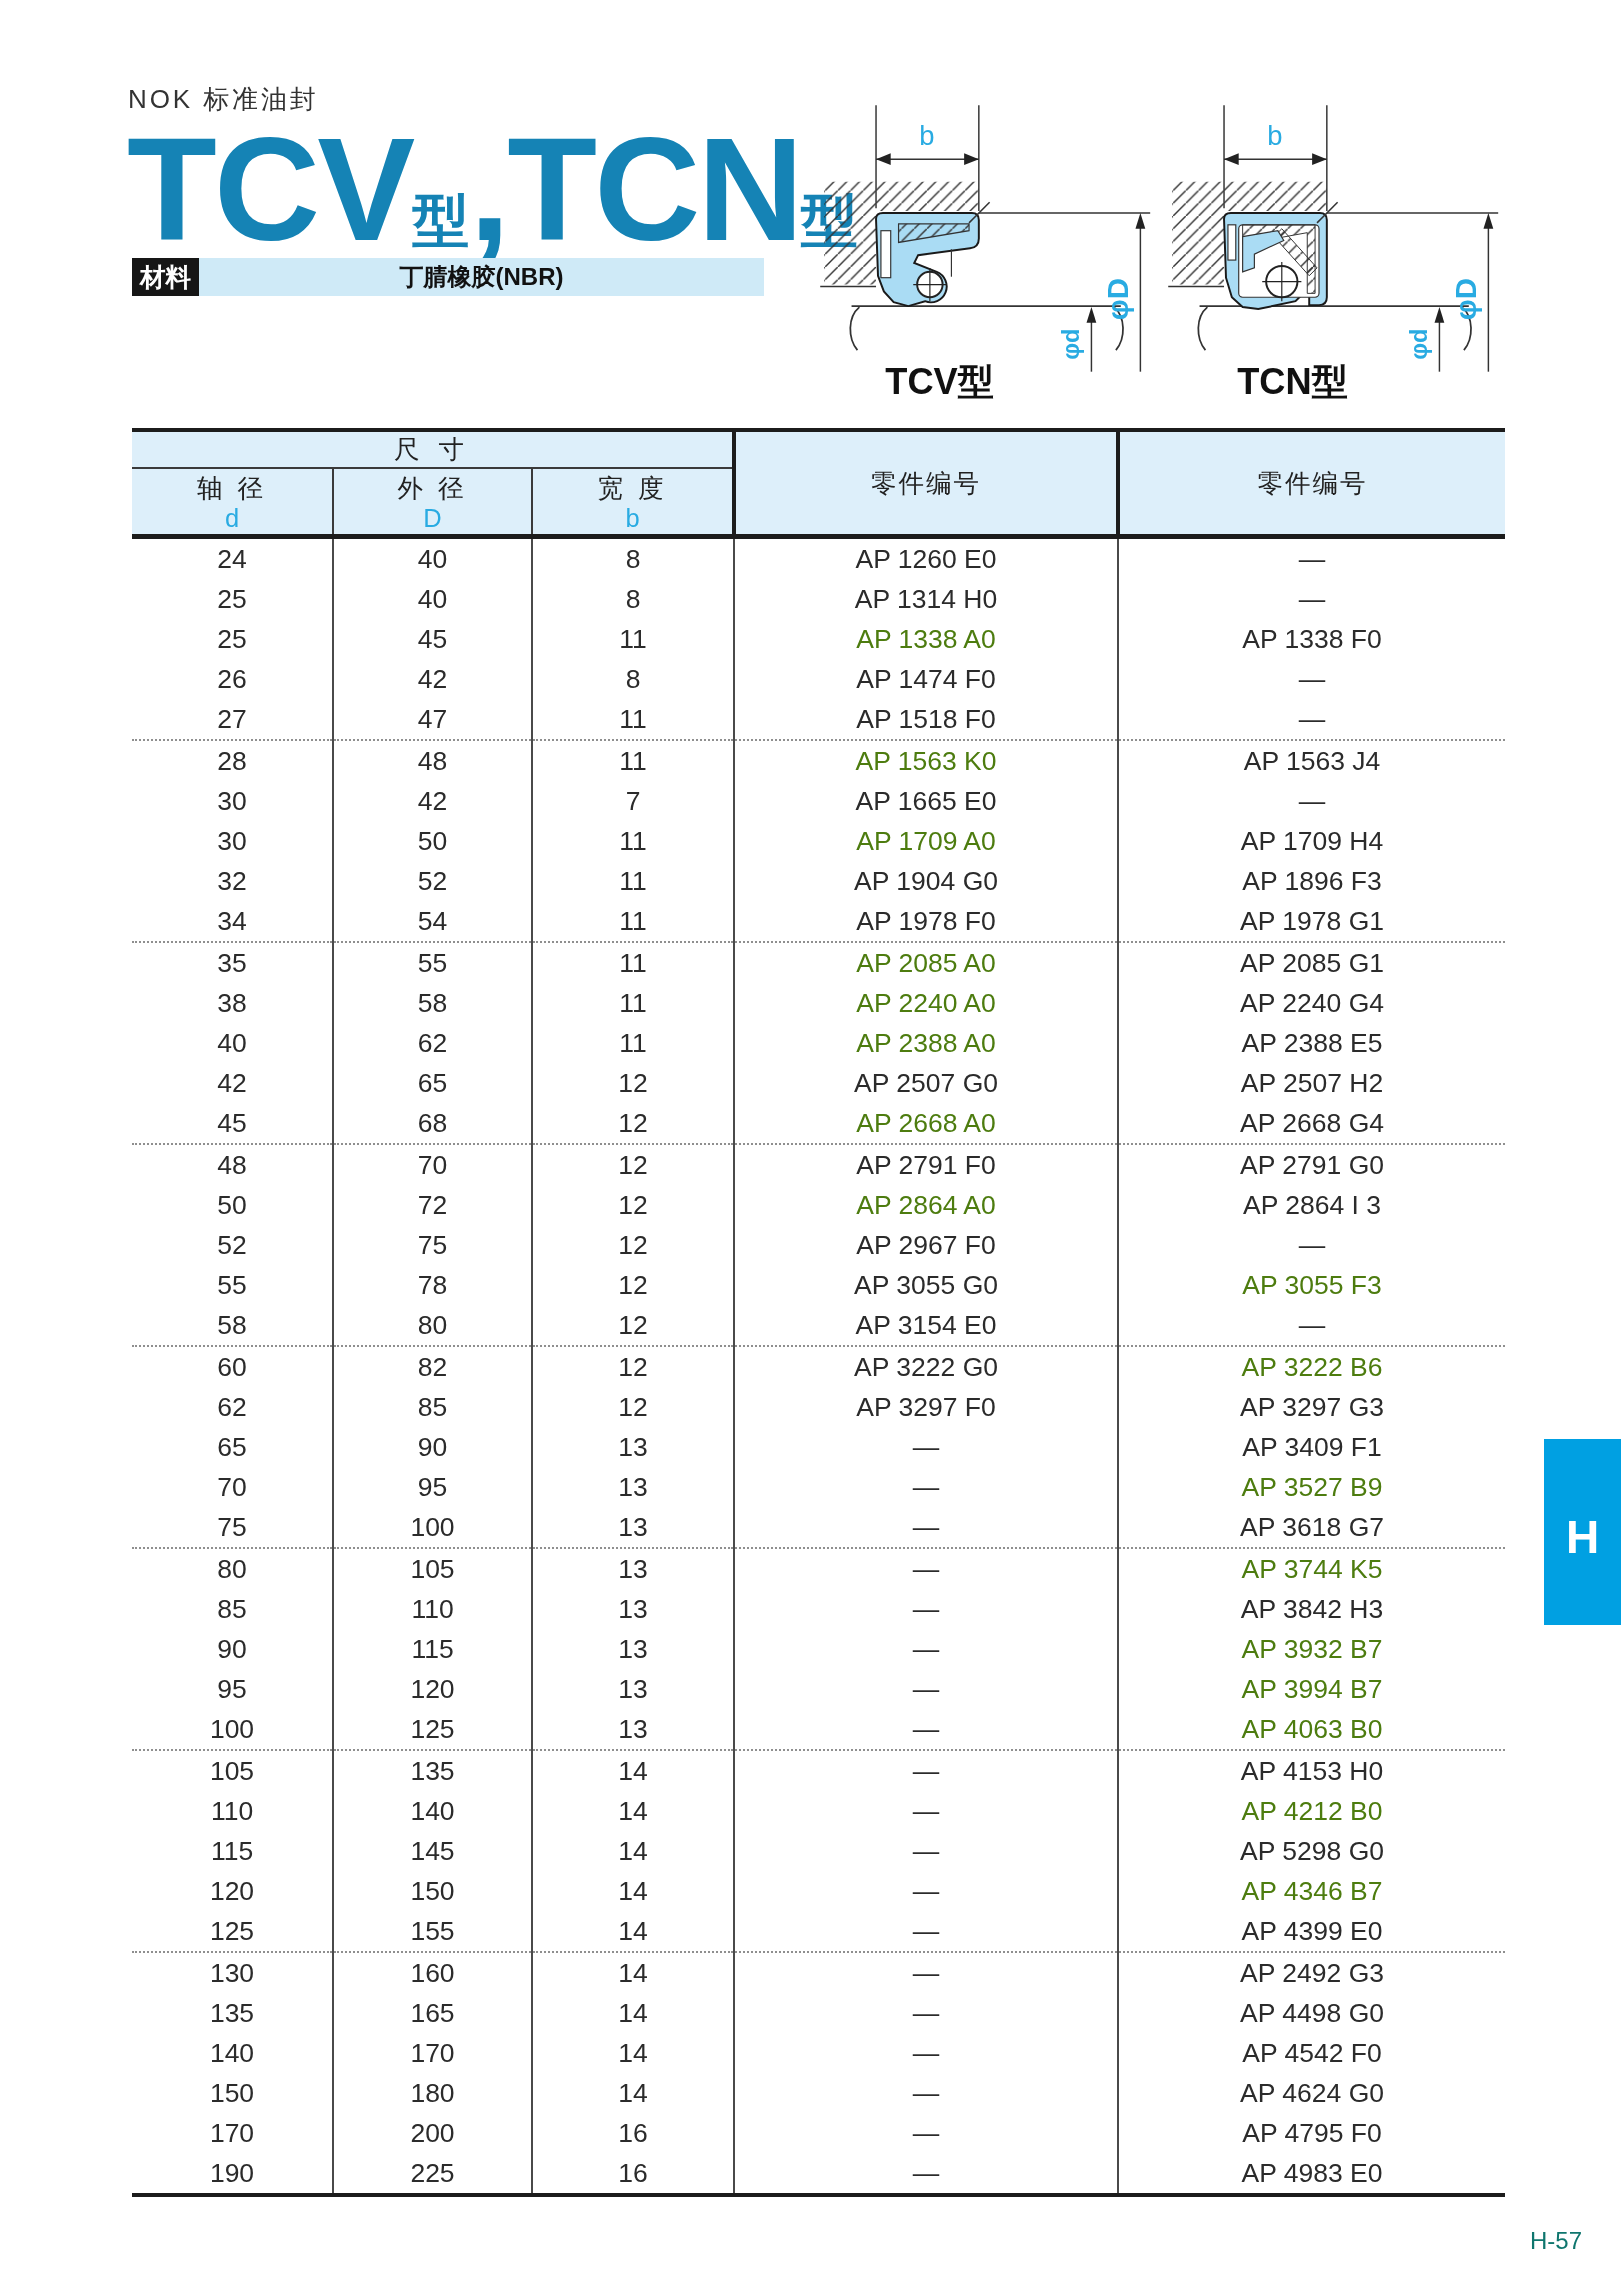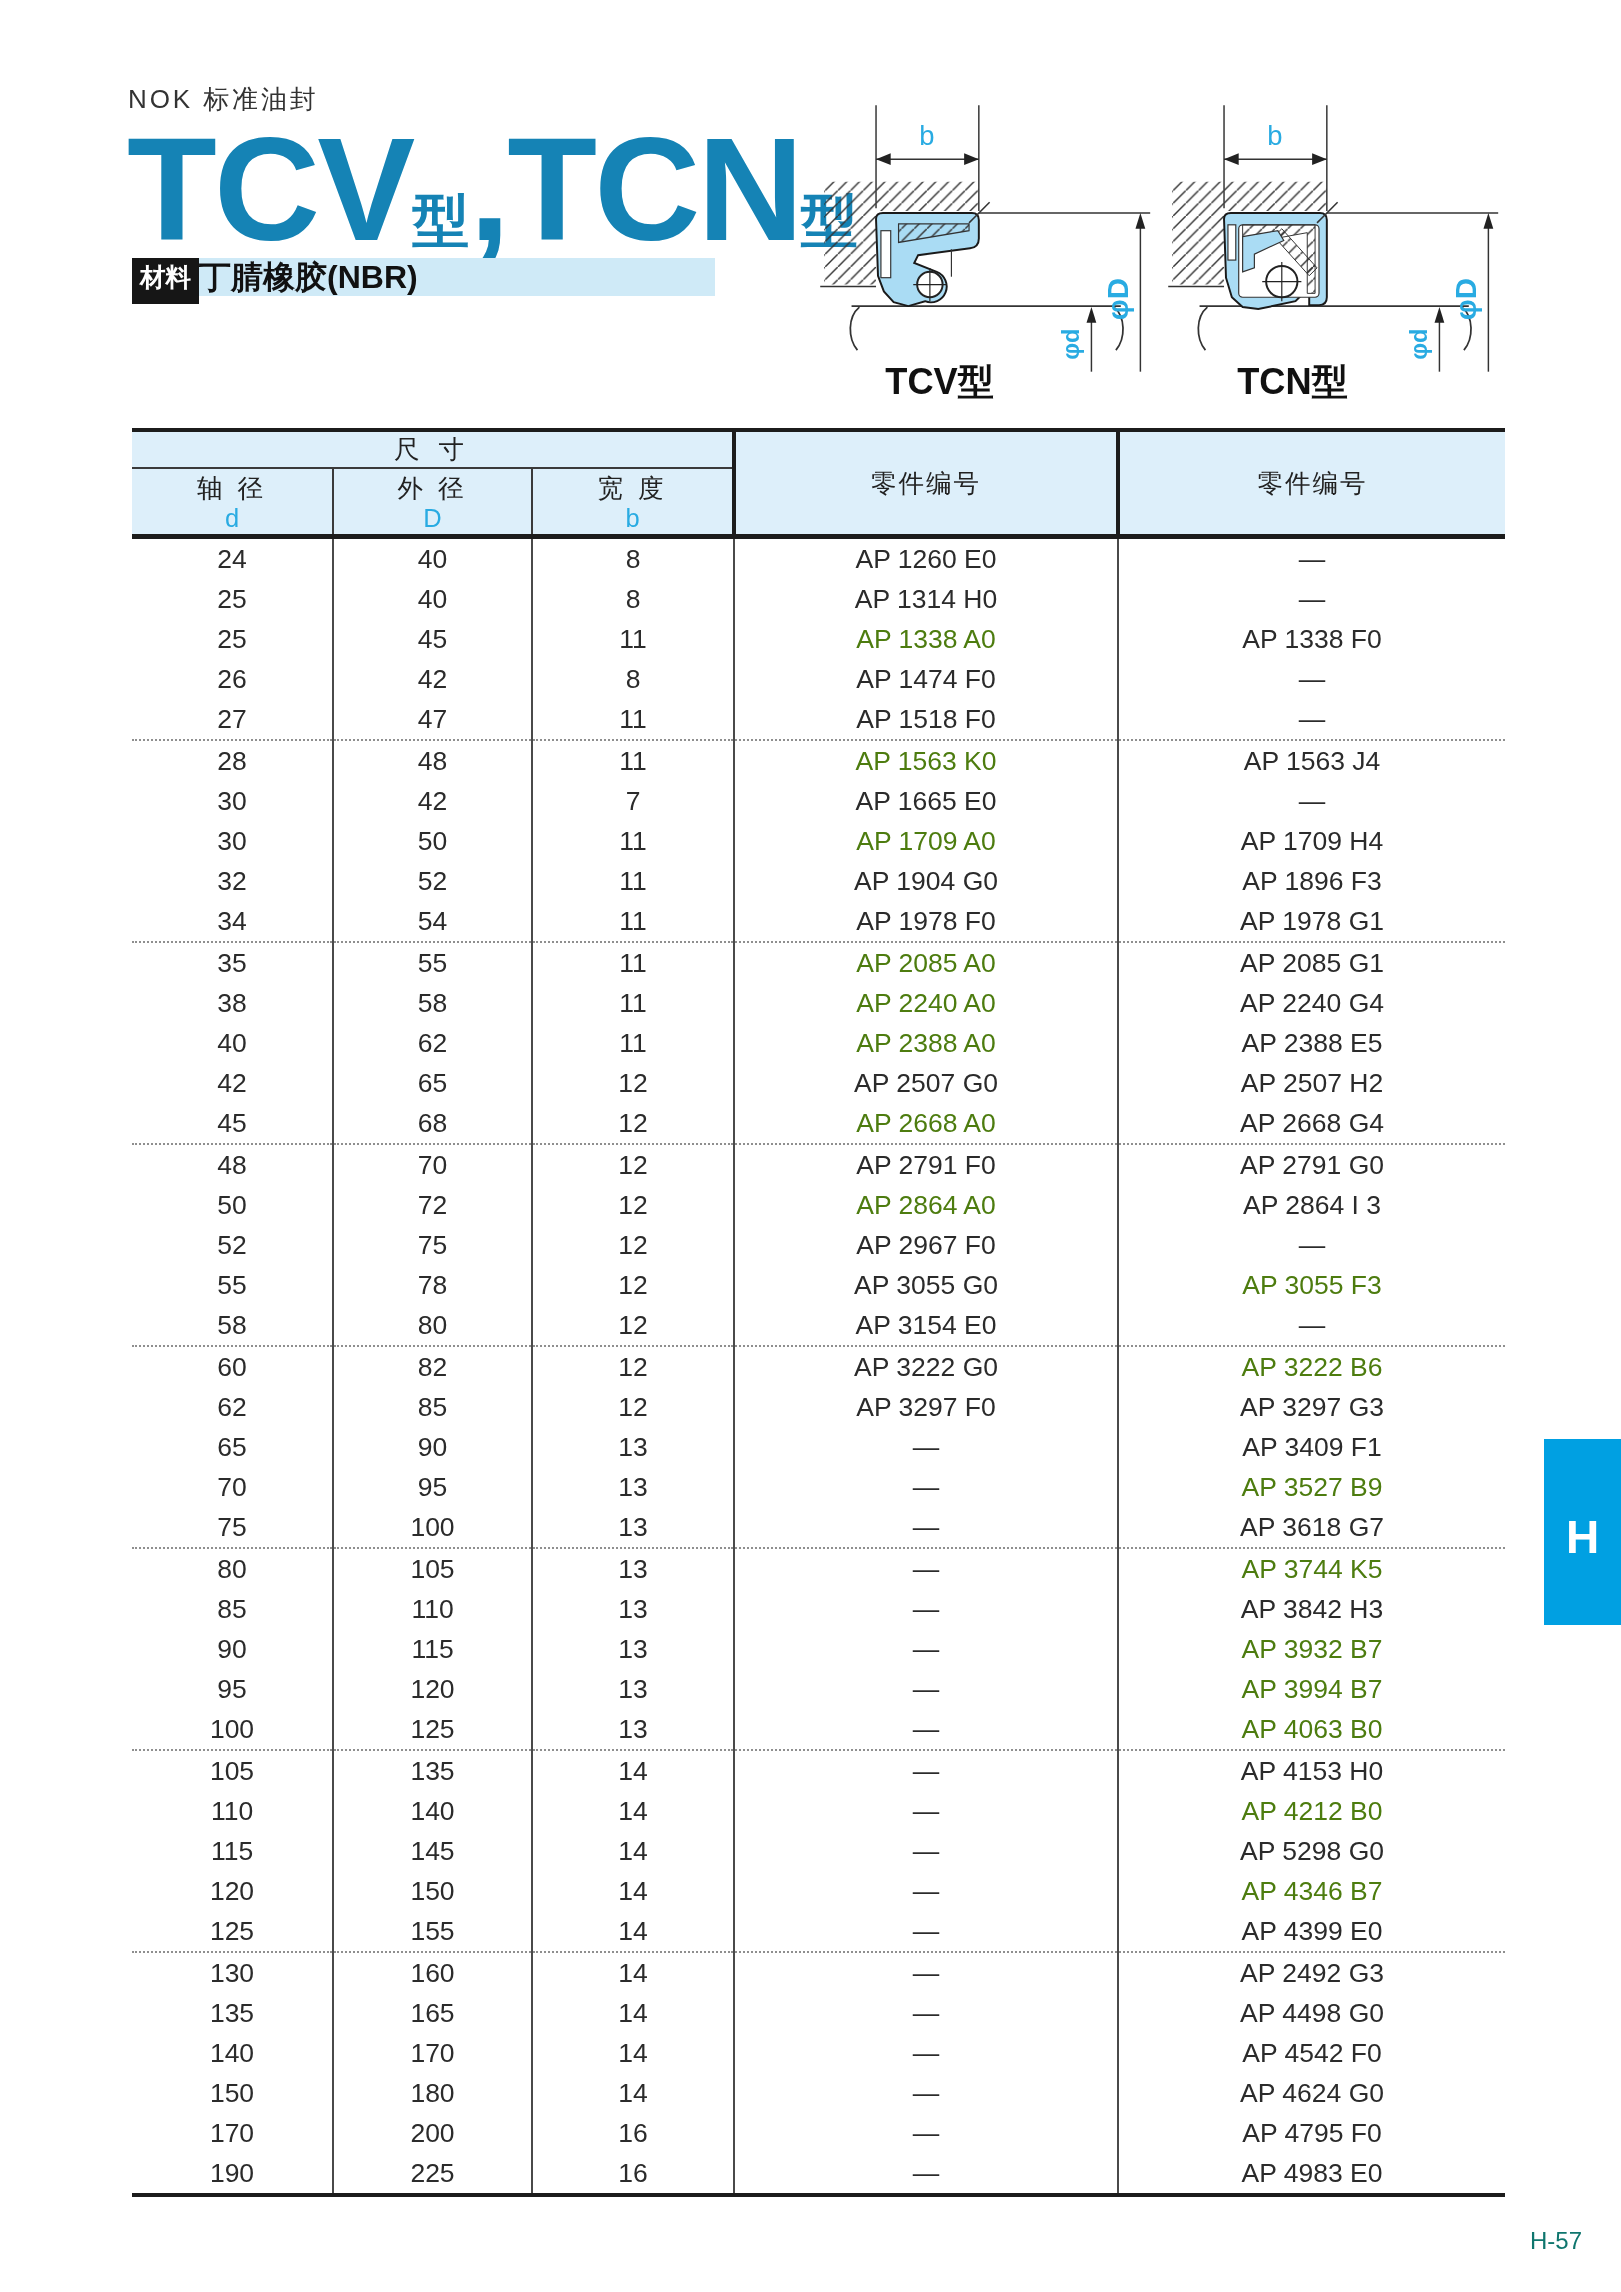--- a/index.html
+++ b/index.html
@@ -5,24 +5,24 @@
   html,body{margin:0;padding:0;background:#888;}
   .page{
     position:relative;width:1621px;height:2293px;background:#ffffff;
     font-family:"Liberation Sans","DejaVu Sans",sans-serif;overflow:hidden;
   }
   
   .brand-line{position:absolute;left:128px;top:82px;font-size:26px;color:#333;letter-spacing:2.9px;}
   .title{position:absolute;left:127px;top:116px;color:#1583b5;font-weight:bold;white-space:nowrap;letter-spacing:-2.9px;}
   .title .big{font-size:147px;line-height:1.0;}
   .title .sm{font-size:57px;letter-spacing:0;}
-  .mat-badge{position:absolute;left:132px;top:258px;width:67px;height:46px;background:#161616;color:#fff;
+  .mat-badge{position:absolute;left:132px;top:258px;width:67px;height:38px;background:#161616;color:#fff;
              font-size:25.5px;font-weight:bold;text-align:center;line-height:38px;}
-  .mat-bar{position:absolute;left:199px;top:258px;width:516px;height:38px;background:#cfeaf7;
-           font-size:32px;font-weight:bold;color:#111;text-align:left;line-height:38px;}
+  .mat-bar{position:absolute;left:199px;top:258px;width:565px;height:38px;background:#cfeaf7;
+           font-size:24px;font-weight:bold;color:#111;text-align:center;line-height:38px;}
   .note{position:absolute;left:132px;top:305px;font-size:23.5px;color:#222;line-height:30px;}
   .note .l2{padding-left:23.5px;}
   
   .diagram{position:absolute;top:76px;width:412px;height:328px;}
   .diagram.tcv{left:812px;} .diagram.tcn{left:1160px;}
   
   table.seal{position:absolute;left:132px;top:428px;width:1373px;border-collapse:collapse;table-layout:fixed;
              border-top:4.9px solid #1c1c1c;}
   table.seal th,table.seal td{padding:0;margin:0;}
   thead th{background:#ddeffa;font-weight:normal;}

